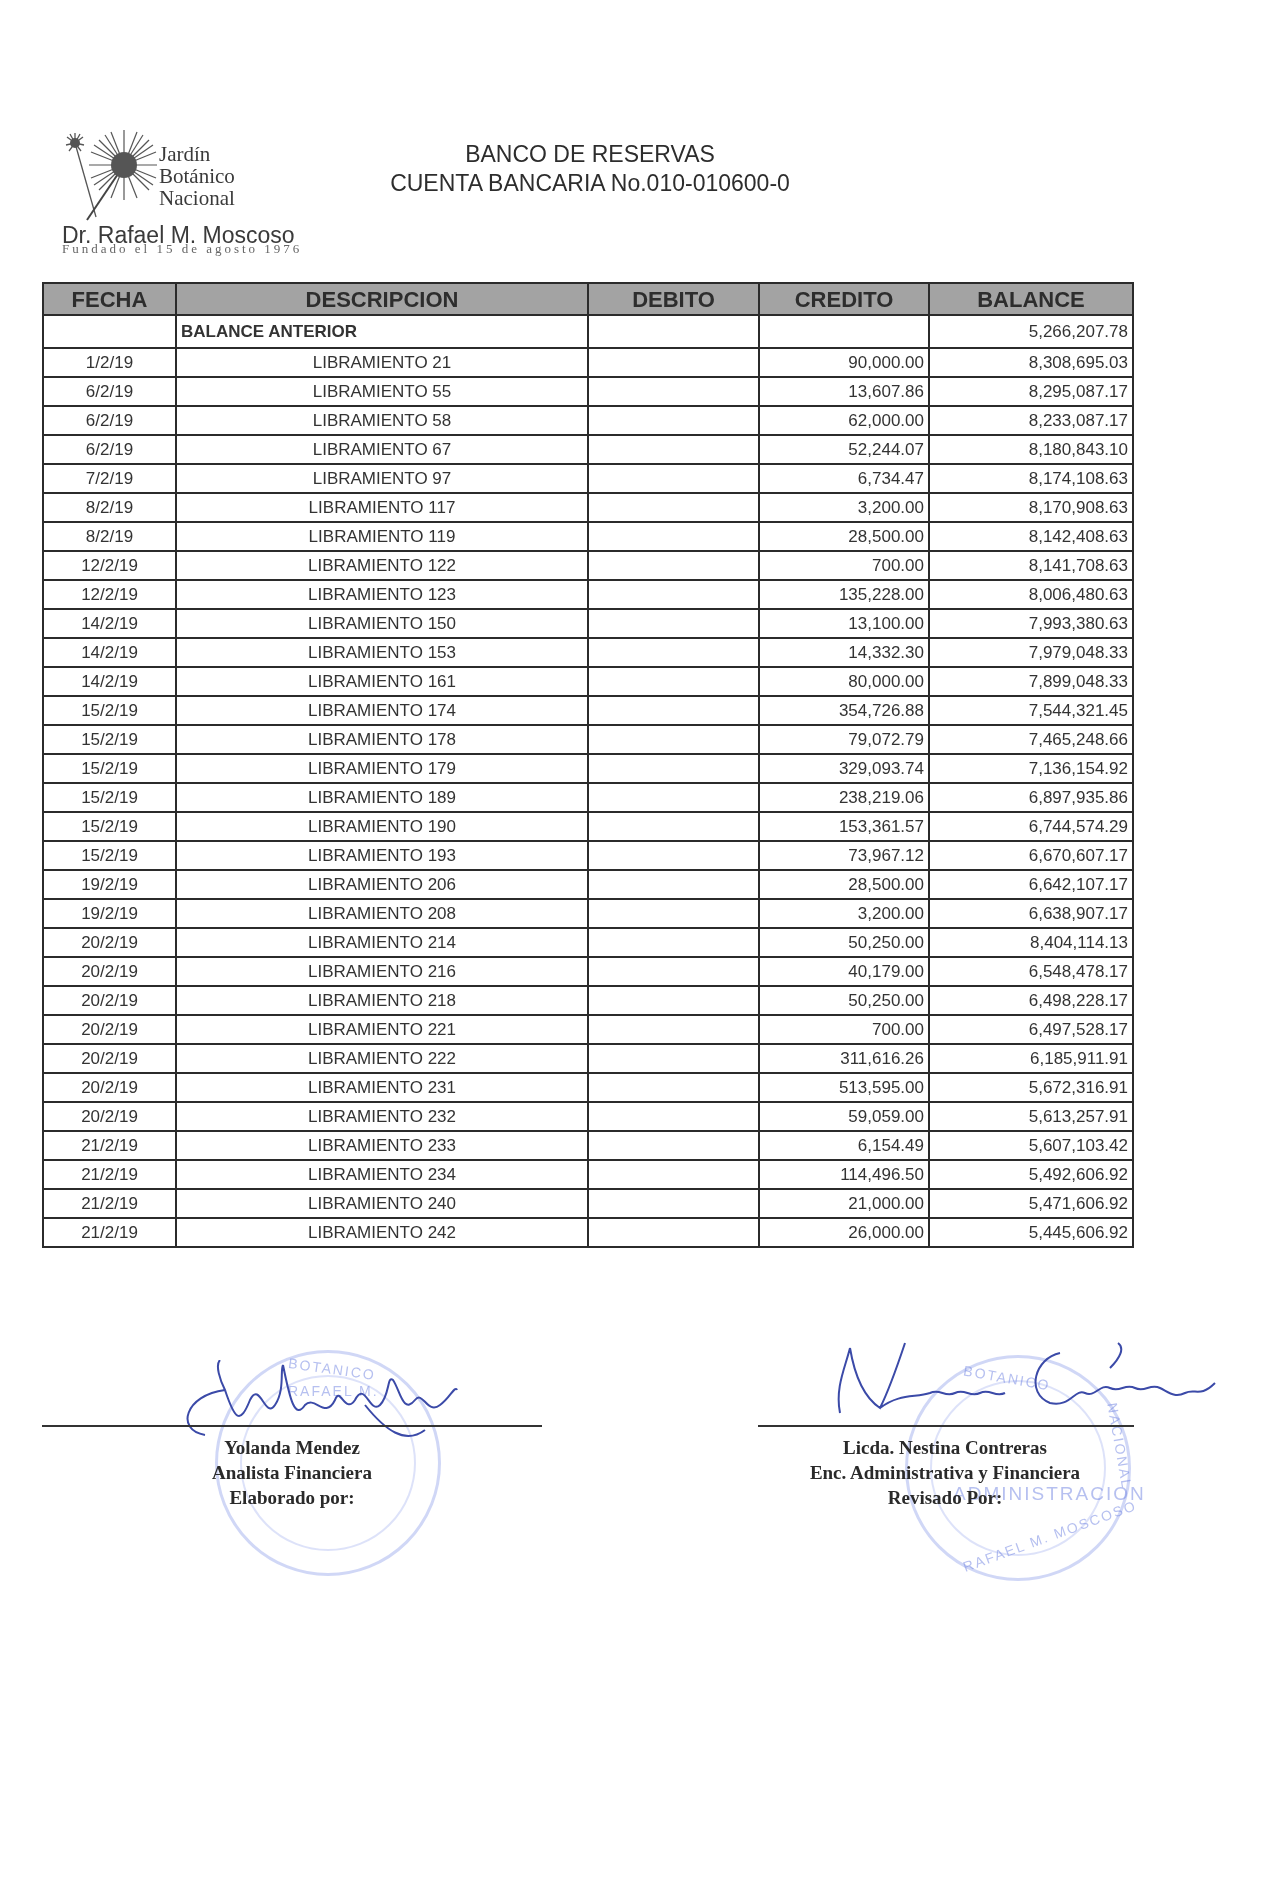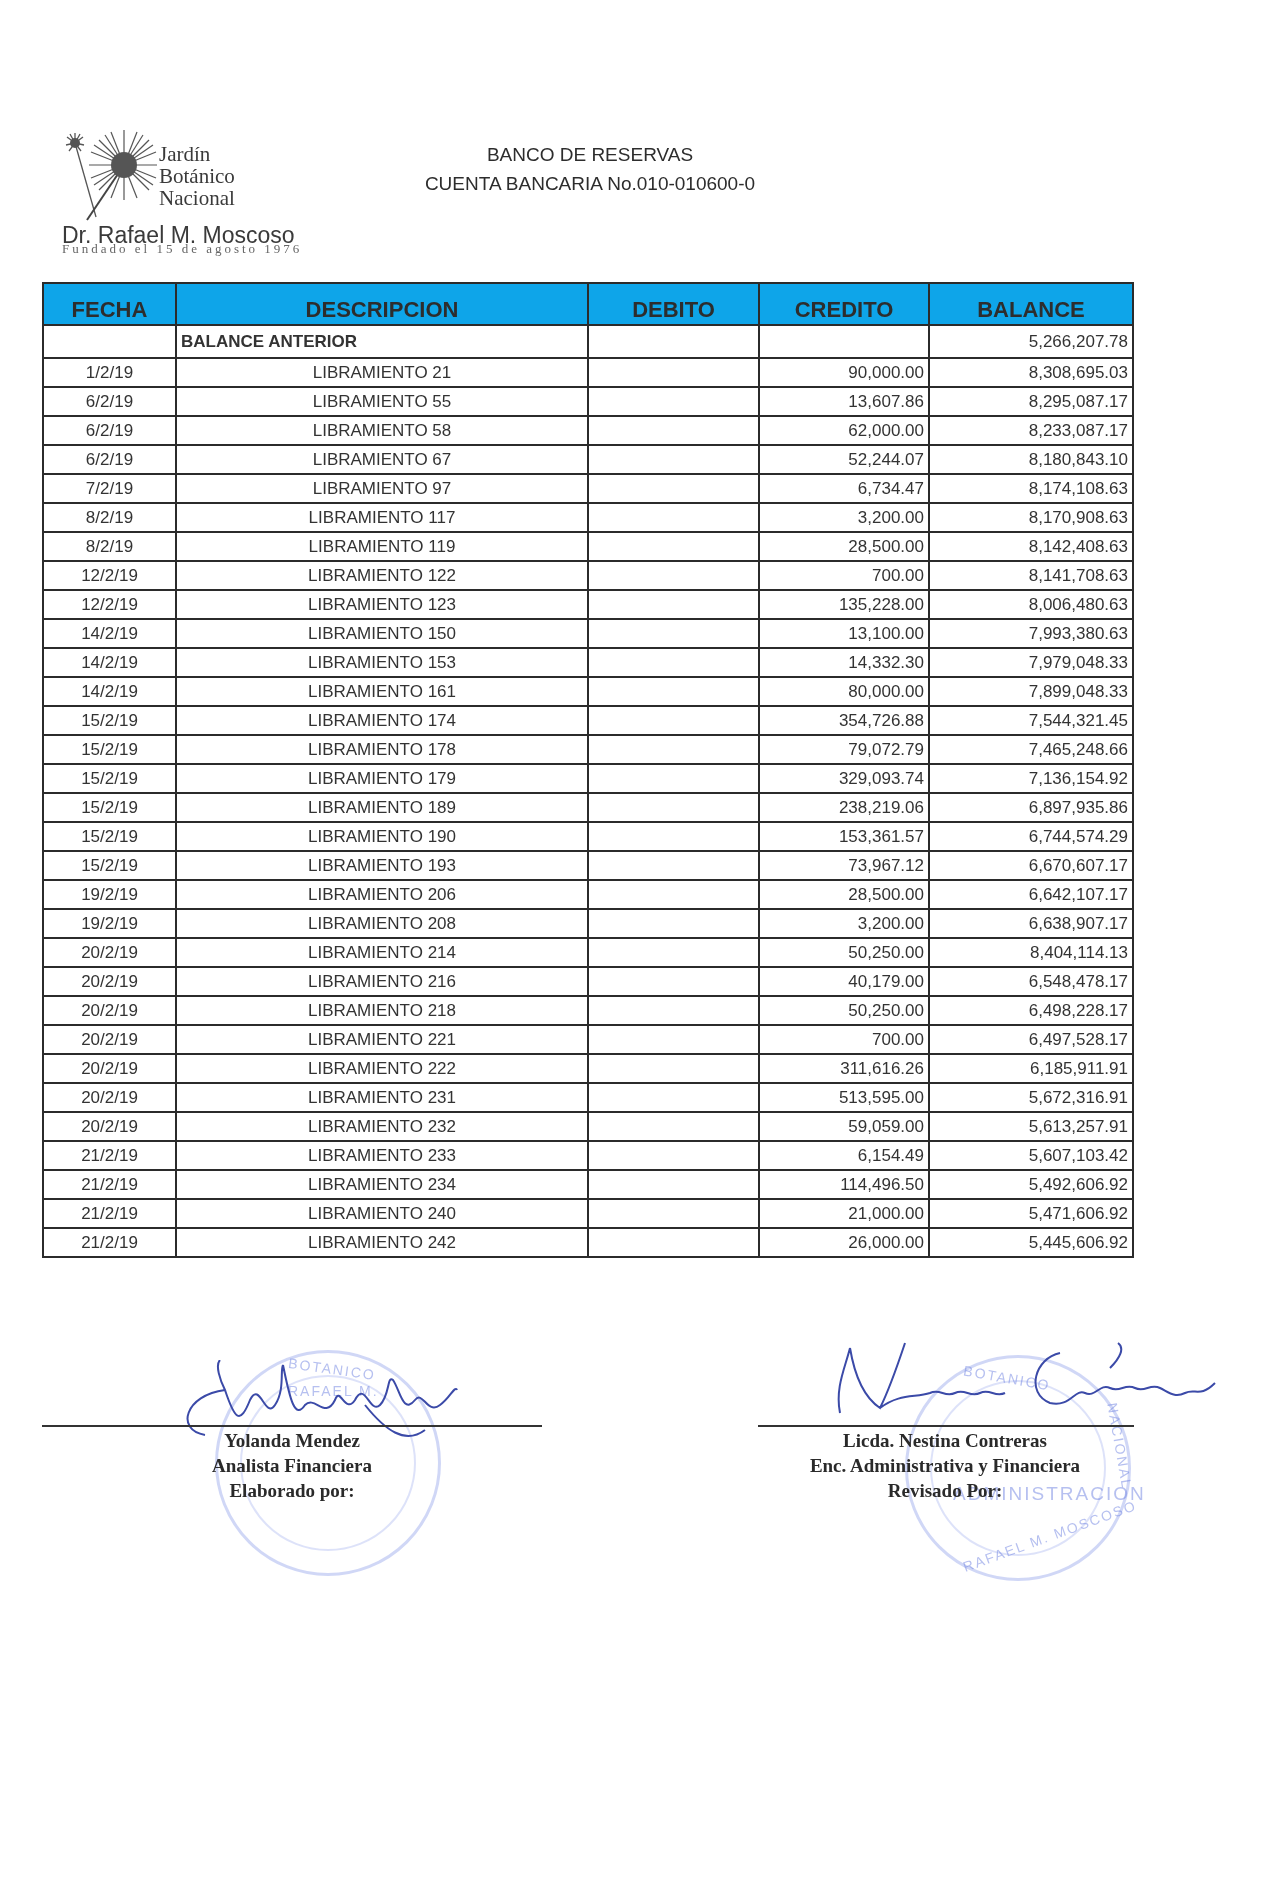--- a/index.html
+++ b/index.html
@@ -4,37 +4,37 @@
 <style>
   html, body { margin: 0; padding: 0; background: #ffffff; }
   body { width: 1280px; height: 1902px; position: relative; overflow: hidden; font-family: "Liberation Sans", sans-serif; color: #2a2a2a; }
 
   .logo { position: absolute; left: 62px; top: 125px; width: 200px; height: 115px; }
   .logo svg { position: absolute; left: 0; top: 0; }
   .logo-text { position: absolute; left: 97px; top: 18px; font-family: "Liberation Serif", serif; font-size: 21px; line-height: 22px; color: #3a3a3a; }
   .logo-founder { position: absolute; left: 0px; top: 97px; font-family: Liberation Sans, sans-serif; font-size: 23px; color: #3a3a3a; white-space: nowrap; text-align: center; }
   .logo-founded { position: absolute; left: 0px; top: 116px; font-family: "Liberation Serif", serif; font-size: 13px; letter-spacing: 3px; color: #666; white-space: nowrap; }
 
-  .doc-title { position: absolute; left: 330px; top: 140px; width: 520px; text-align: center; font-family: "Liberation Sans", sans-serif; font-size: 19px; line-height: 29px; color: #2d2d2d; }
+  .doc-title { position: absolute; left: 330px; top: 140px; width: 520px; text-align: center; font-family: "Liberation Sans", sans-serif; font-size: 23px; line-height: 29px; color: #2d2d2d; }
   .doc-title div { white-space: nowrap; }
 
   table.ledger { position: absolute; left: 42px; top: 282px; width: 1090px; border-collapse: collapse; table-layout: fixed; }
   table.ledger th, table.ledger td { border: 2px solid #2b2b2b; padding: 0 4px; font-size: 17px; color: #333; overflow: hidden; white-space: nowrap; }
-  table.ledger th { background: #0ea5e9; font-size: 22px; font-weight: bold; height: 28px; text-align: center; color: #2d2d2d; padding-top: 12px; }
+  table.ledger th { background: #a3a3a3; font-size: 22px; font-weight: bold; height: 28px; text-align: center; color: #2d2d2d; padding-top: 2px; }
   table.ledger td.c-date { text-align: center; }
   table.ledger td.c-desc { text-align: center; }
   table.ledger td.c-num { text-align: right; }
   table.ledger td.c-debit-c { text-align: center; }
   table.ledger tr.row-special td.c-desc { text-align: left; font-weight: bold; }
   table.ledger tr.row-opening td { height: 31px; }
   table.ledger tr.row-capt td { height: 48px; }
   table.ledger tr.row-data td { height: 27px; }
 
   .signatures { position: absolute; left: 0; top: 1360px; width: 1280px; height: 260px; }
-  .sig-block { position: absolute; text-align: center; font-family: "Liberation Serif", serif; font-weight: bold; font-size: 19px; line-height: 25px; color: #2a2a2a; }
+  .sig-block { position: absolute; text-align: center; font-family: "Liberation Serif", serif; font-weight: bold; font-size: 19px; line-height: 25px; color: #2a2a2a; margin-top: 7px; }
   .sig-line { position: absolute; height: 0; border-top: 2px solid #333; }
   .stamp { position: absolute; border-radius: 50%; border: 3px solid rgba(120,140,230,0.35); }
   .stamp-inner { position: absolute; border-radius: 50%; border: 2px solid rgba(120,140,230,0.25); }
   .stamp-text { position: absolute; color: rgba(110,130,225,0.5); font-family: "Liberation Sans", sans-serif; font-size: 14px; letter-spacing: 2px; white-space: nowrap; }
   .signature-svg { position: absolute; }
 </style>
 </head>
 <body>
 
 <div class="logo">

